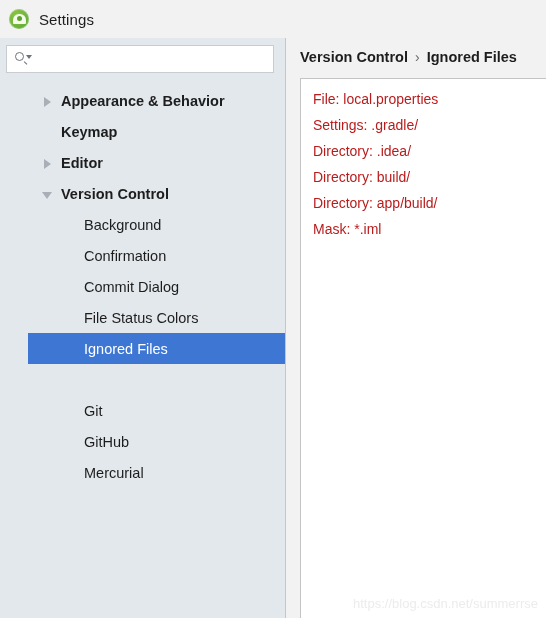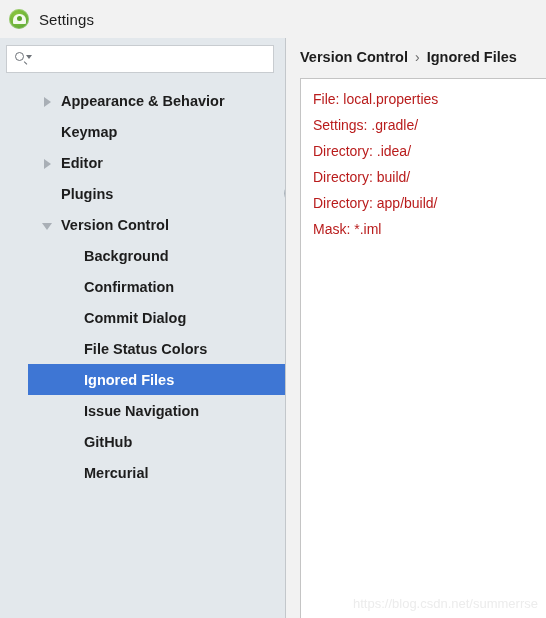--- a/index.html
+++ b/index.html
@@ -172,21 +172,21 @@
     color: #1d1d1d;
     white-space: nowrap;
   }
   .tree-row.level0 .arrow-slot { margin-left: 13px; }
   .tree-row.level0 .tree-label {
     font-weight: bold;
     margin-left: 4px;
   }
   .tree-row.level1 .arrow-slot { margin-left: 36px; }
   .tree-row.level1 .tree-label {
-    font-weight: bold;
+    font-weight: normal;
     margin-left: 4px;
   }
   .tree-row.selected .tree-label { color: #ffffff; }
 
   .row-right {
     position: absolute;
     right: 12px;
     top: 0;
     height: 31px;
     display: flex;
@@ -334,27 +334,20 @@
           <div class="arrow-slot"></div>
           <span class="tree-label">Keymap</span>
         </div>
         <div class="tree-row level0">
           <div class="arrow-slot">
             <div class="tri collapsed"></div>
           </div>
           <span class="tree-label">Editor</span>
         </div>
         <div class="tree-row level0">
-          <div class="arrow-slot"></div>
-          <span class="tree-label">Plugins</span>
-          <div class="row-right">
-            <div class="badge">5</div>
-          </div>
-        </div>
-        <div class="tree-row level0">
           <div class="arrow-slot">
             <div class="tri expanded"></div>
           </div>
           <span class="tree-label">Version Control</span>
           <div class="row-right">
             <div class="copy-icon">
               <div class="back"></div>
               <div class="front"></div>
             </div>
           </div>
@@ -404,21 +397,30 @@
           <span class="tree-label">Ignored Files</span>
           <div class="row-right">
             <div class="copy-icon">
               <div class="back"></div>
               <div class="front"></div>
             </div>
           </div>
         </div>
         <div class="tree-row level1">
           <div class="arrow-slot"></div>
-          <span class="tree-label">Issue Navigation</span>
+          <div class="row-right">
+            <div class="copy-icon">
+              <div class="back"></div>
+              <div class="front"></div>
+            </div>
+          </div>
+        </div>
+        <div class="tree-row level1">
+          <div class="arrow-slot"></div>
+          <span class="tree-label">Git</span>
           <div class="row-right">
             <div class="copy-icon">
               <div class="back"></div>
               <div class="front"></div>
             </div>
           </div>
         </div>
         <div class="tree-row level1">
           <div class="arrow-slot"></div>
           <span class="tree-label">GitHub</span>

